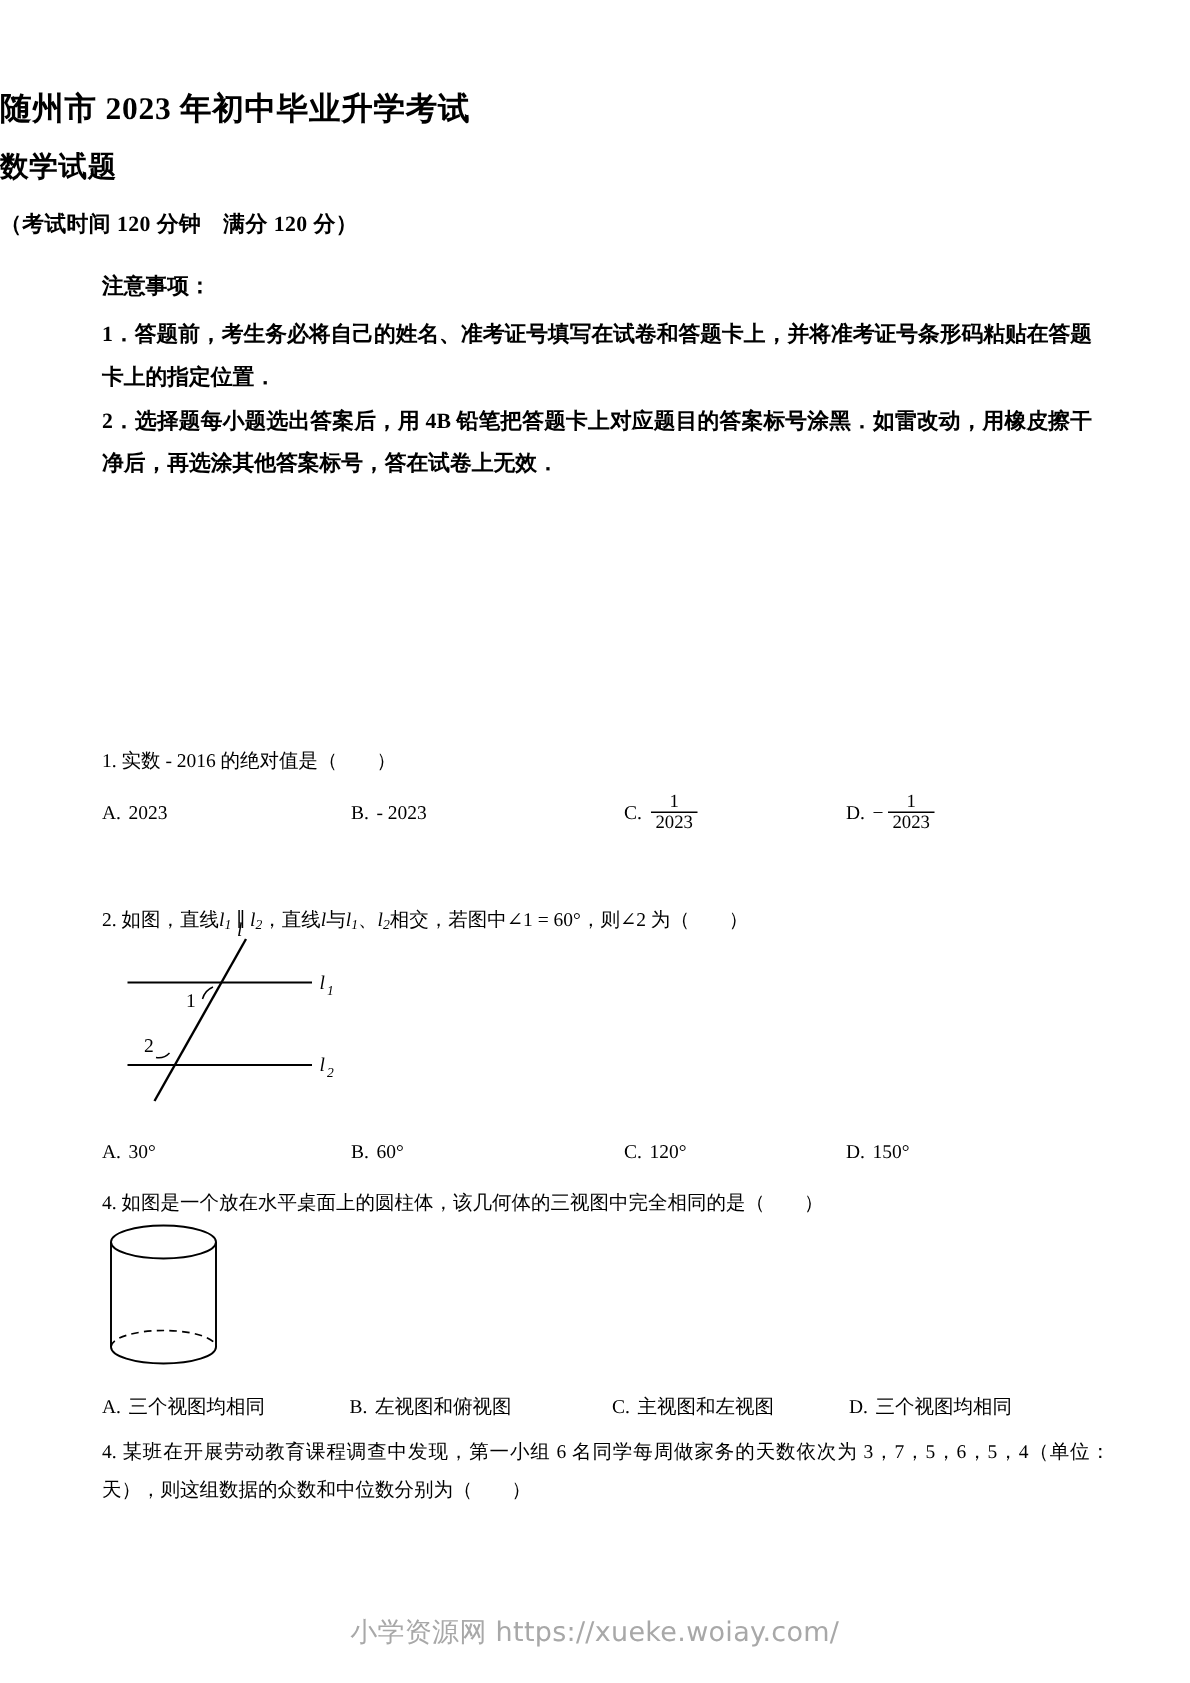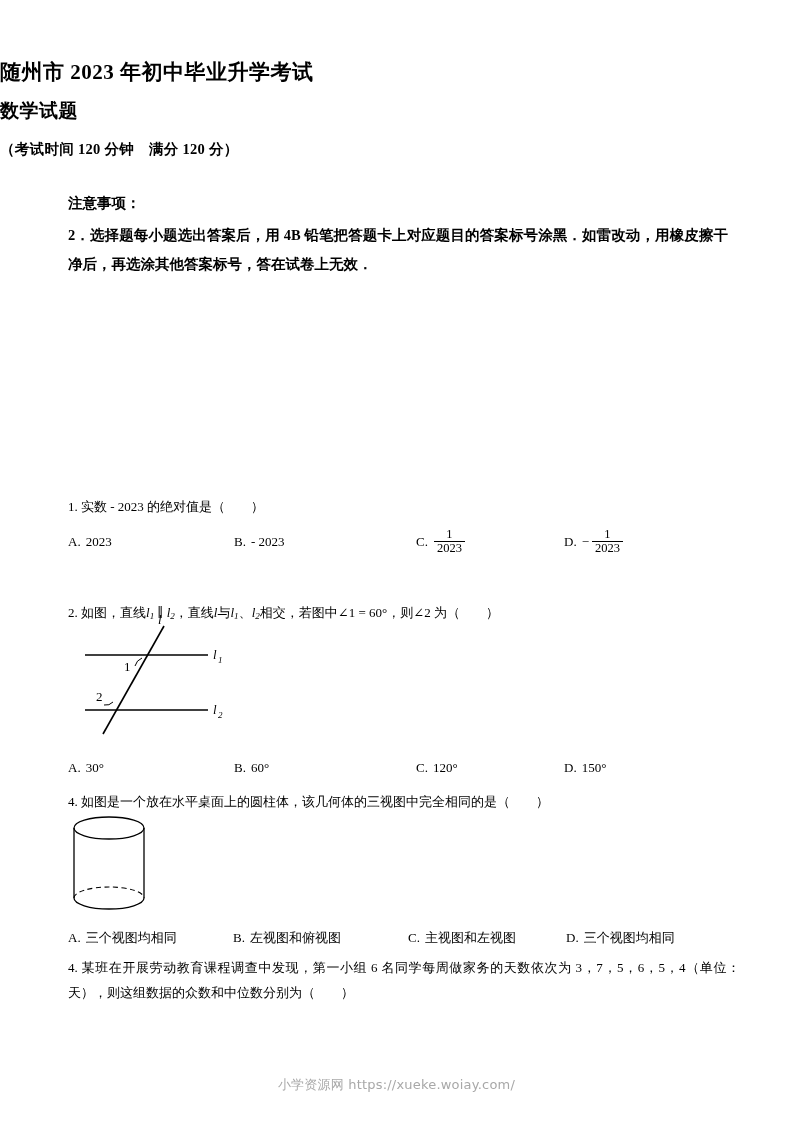--- a/index.html
+++ b/index.html
@@ -43,21 +43,20 @@
     margin-top: 16px;
     letter-spacing: 0.3px;
   }
 
   
   .notice {
     position: absolute;
     left: 68px;
     top: 180px;
     width: 660px;
-    margin-top: 12px;
   }
   .notice-heading {
     font-size: 14.5px;
     font-weight: bold;
     line-height: 1.55;
     margin-bottom: 7px;
   }
   .notice-item {
     font-size: 14.5px;
     font-weight: bold;
@@ -141,44 +140,45 @@
   .fig-cylinder { position: absolute; left: 66px; top: 812px; width: 110px; height: 105px; }
 
   
   .watermark {
     position: absolute;
     left: 0;
     top: 1076px;
     width: 793px;
     text-align: center;
     font-family: "DejaVu Sans", sans-serif;
-    font-size: 13px;
+    font-size: 18px;
     color: #a8a8a8;
     letter-spacing: 0.2px;
     white-space: nowrap;
   }
 </style>
 </head>
 <body>
 
 <div class="page">
 
   <div class="title-block">
     <div class="doc-title">随州市 2023 年初中毕业升学考试</div>
     <div class="doc-subtitle">数学试题</div>
     <div class="doc-meta">（考试时间 120 分钟　满分 120 分）</div>
   </div>
 
   <div class="notice">
     <div class="notice-heading">注意事项：</div>
+    <div class="notice-item">1．答题前，考生务必将自己的姓名、准考证号填写在试卷和答题卡上，并将准考证号条形码粘贴在答题卡上的指定位置．</div>
     <div class="notice-item">2．选择题每小题选出答案后，用 4B 铅笔把答题卡上对应题目的答案标号涂黑．如雷改动，用橡皮擦干净后，再选涂其他答案标号，答在试卷上无效．</div>
   </div>
 
 
-  <div class="q-stem" style="top:494px">1. 实数 - 2023 的绝对值是（　　）</div>
+  <div class="q-stem" style="top:494px">1. 实数 - 2016 的绝对值是（　　）</div>
   <div class="opt-row" style="top:522px">
     <div class="opt opt-col-a">
       <span class="opt-letter">A.</span>
       <span>2023</span>
     </div>
     <div class="opt opt-col-b">
       <span class="opt-letter">B.</span>
       <span>- 2023</span>
     </div>
     <div class="opt opt-col-c">

